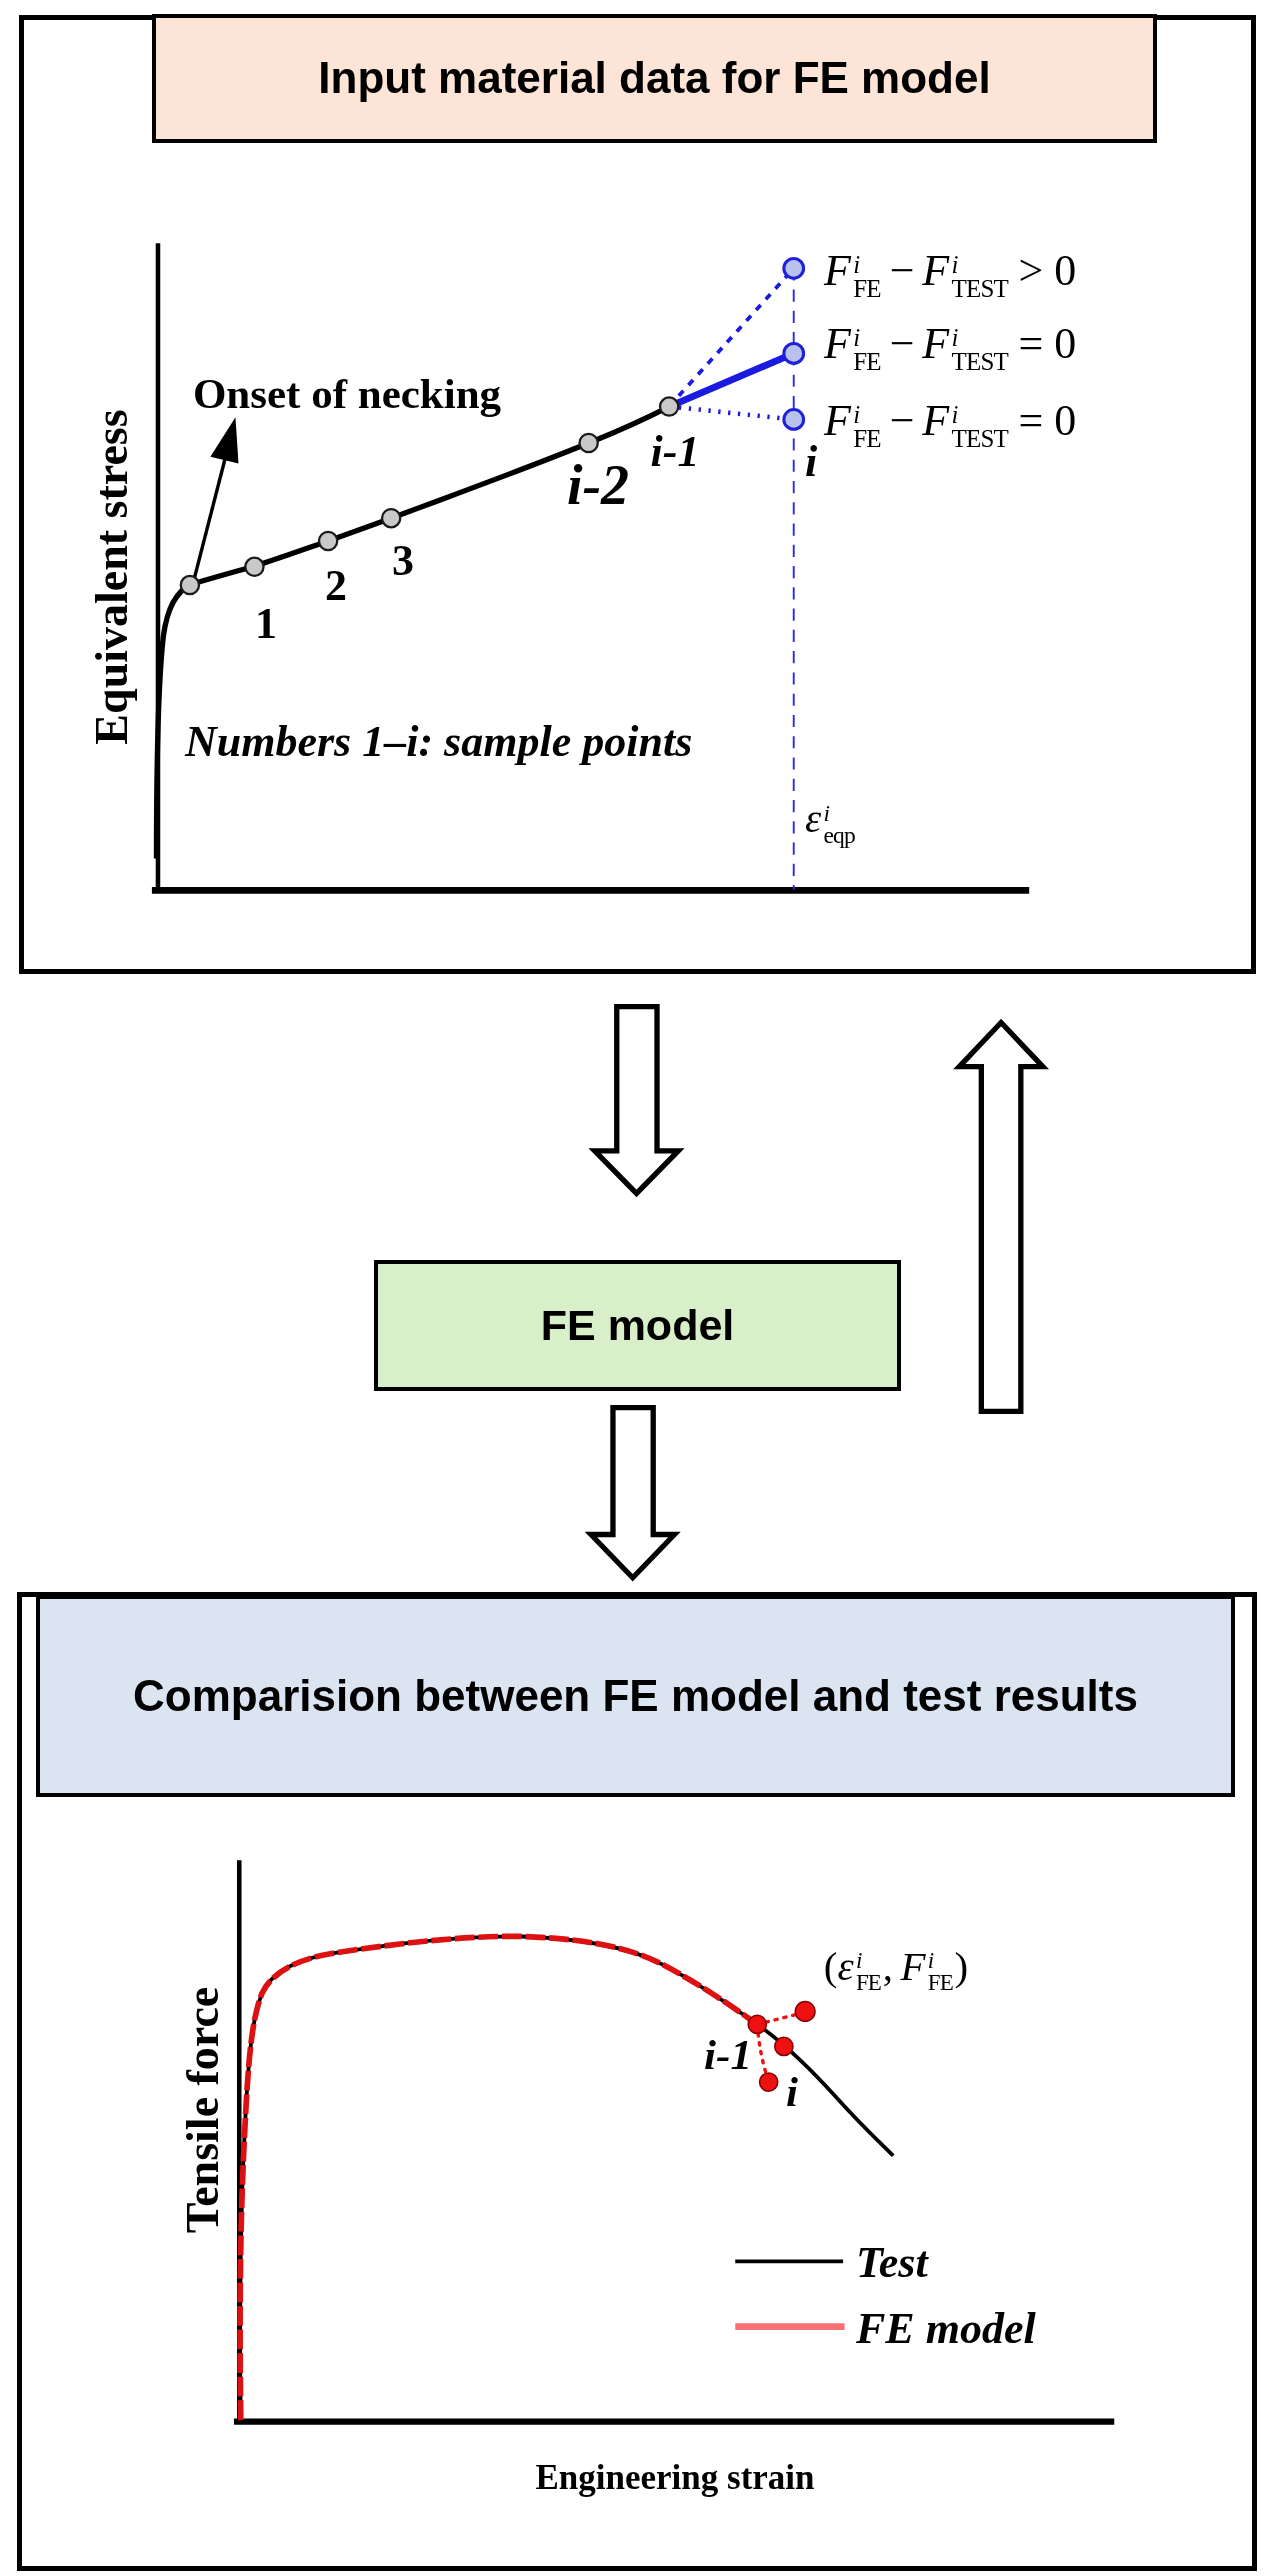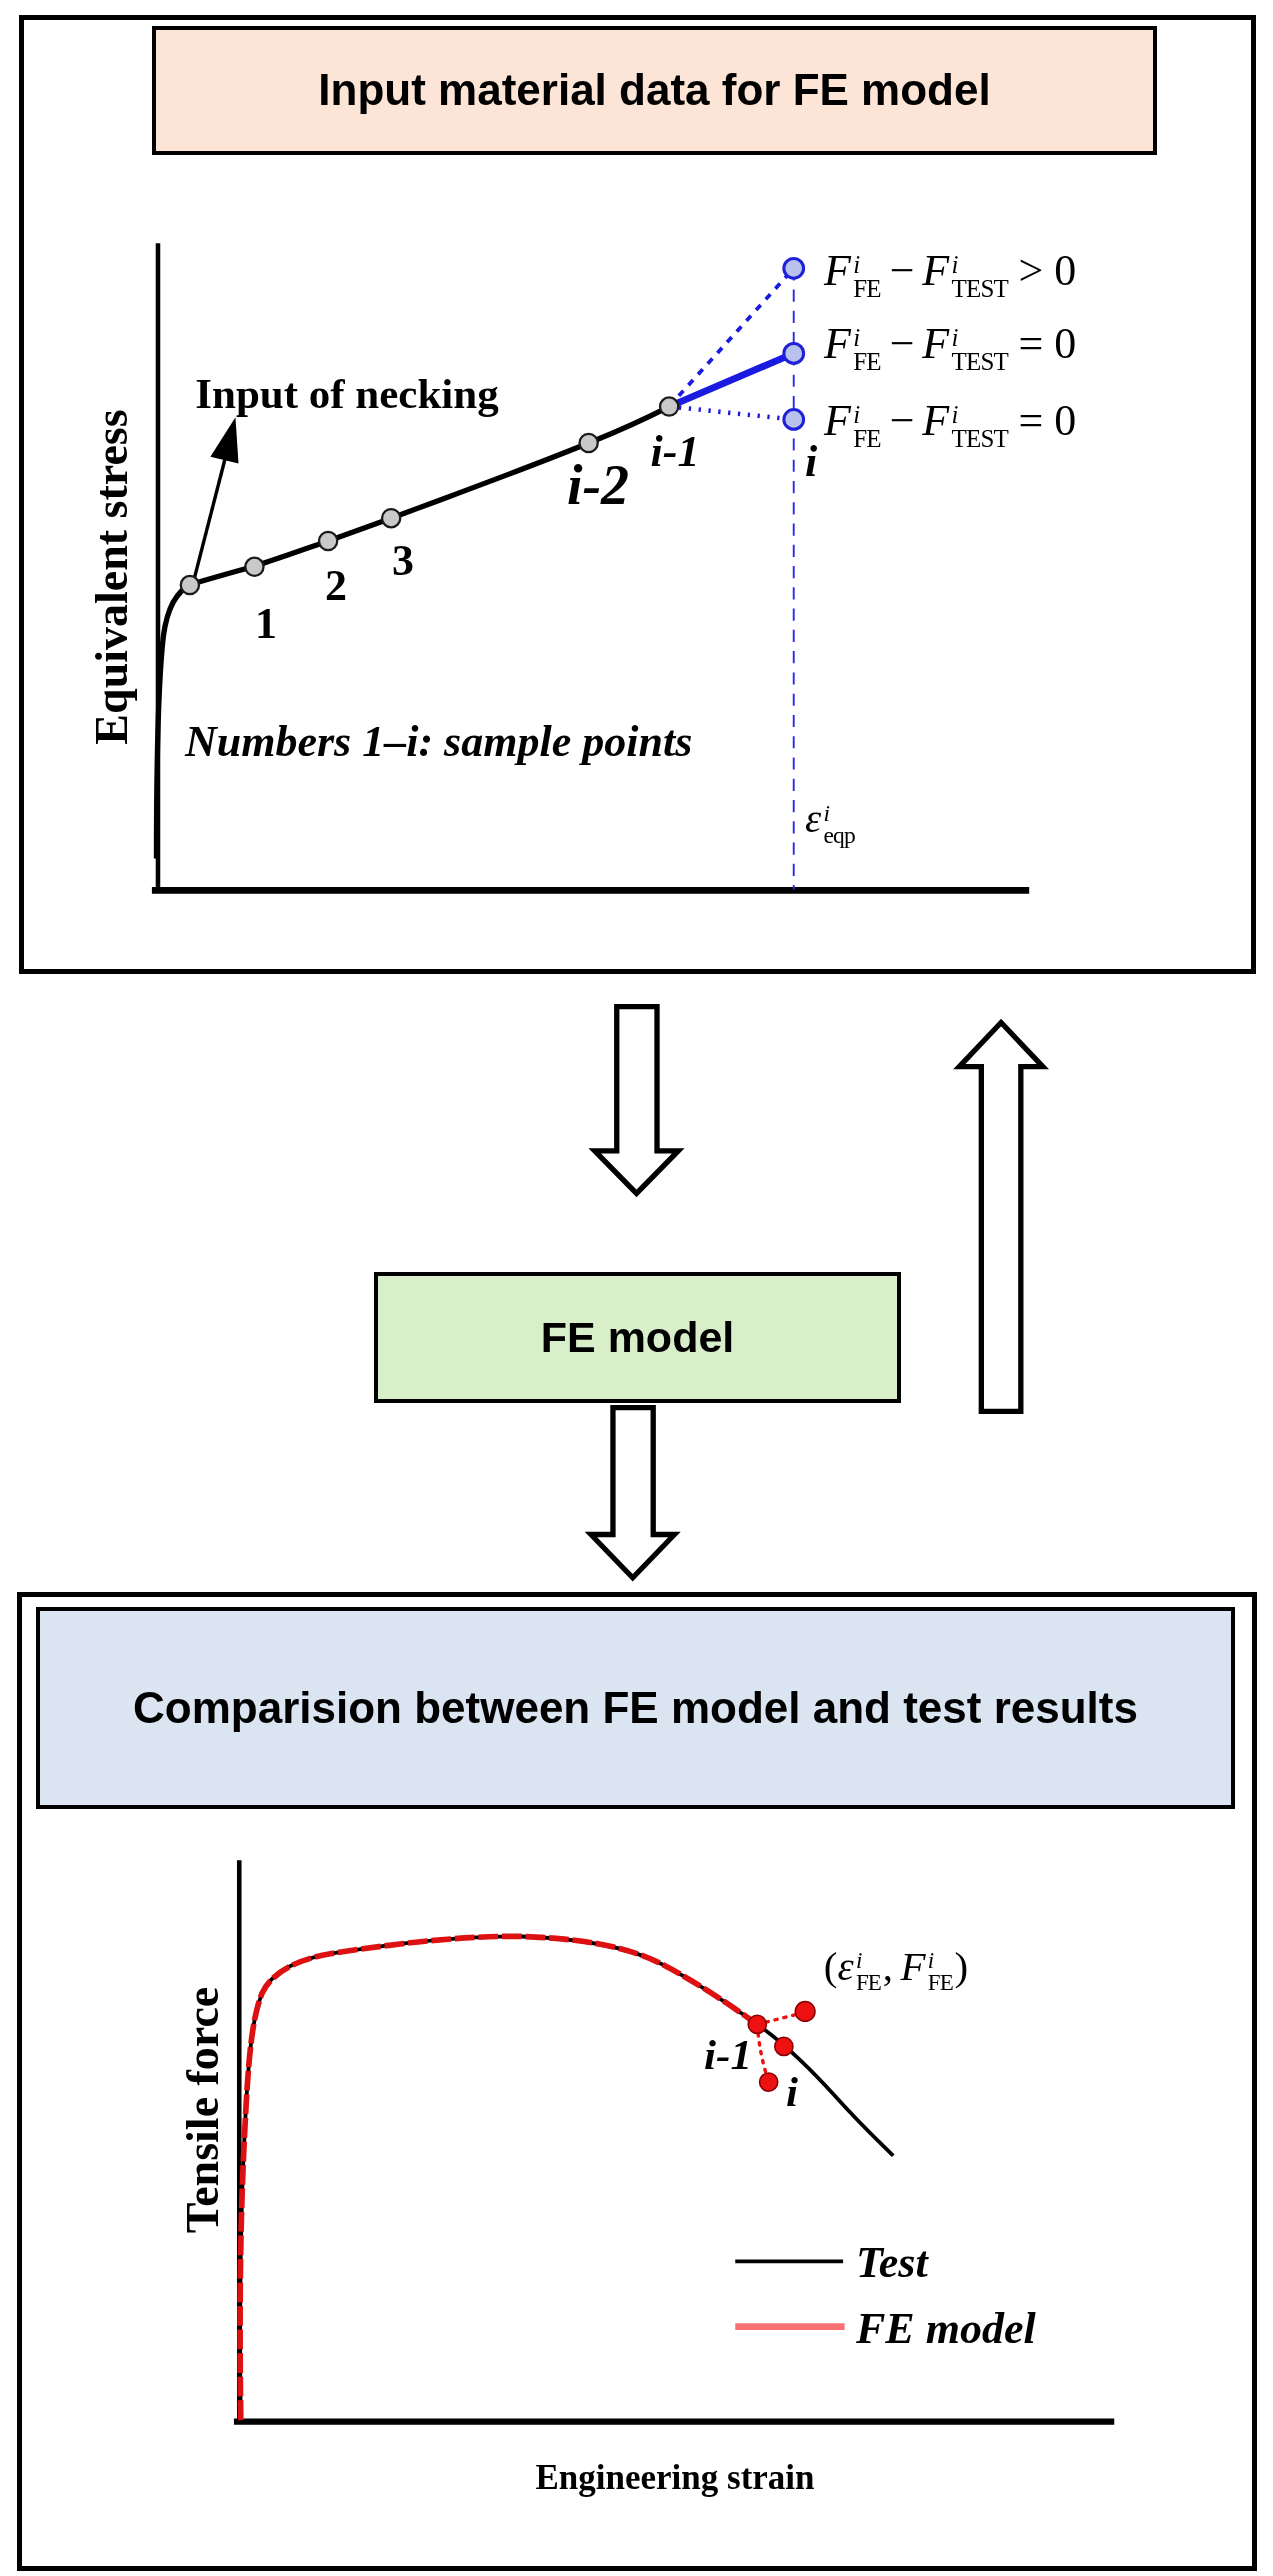--- a/index.html
+++ b/index.html
@@ -1,21 +1,21 @@
 <!DOCTYPE html>
 <html style="font-size:12px"><head>
 <meta charset="utf-8">
 <style>
   html,body{margin:0;padding:0;background:#ffffff;}
   .canvas{position:relative;width:1273px;height:2576px;background:#fff;overflow:hidden;
           font-family:"Liberation Serif","DejaVu Serif",serif;color:#000;}
   .box{position:absolute;box-sizing:border-box;border:5.3px solid #000;background:#fff;}
   .titlebox{position:absolute;box-sizing:border-box;border:4.6px solid #000;
             display:flex;align-items:center;justify-content:center;
-            font-family:"Liberation Sans","DejaVu Sans",sans-serif;font-weight:700;margin-top:12px;}
+            font-family:"Liberation Sans","DejaVu Sans",sans-serif;font-weight:700;}
   .svglayer{position:absolute;left:0;top:0;z-index:5;}
   .txt{position:absolute;z-index:8;white-space:nowrap;}
   .cc{transform:translate(-50%,-50%);}
   .cl{transform:translate(0,-50%);font-style:italic;}
   .vlabel{transform:translate(-50%,-50%) rotate(-90deg);}
   .serifb{font-weight:700;}
   .it{font-style:italic;}
   .frm{display:flex;align-items:center;font-size:44px;font-style:italic;}
   .frm .minus,.frm .rel{font-style:normal;}
   .frm .minus{margin:0 7.6px;}
@@ -108,21 +108,21 @@
       <circle cx="1032" cy="2694" r="12" fill="#ee1111" stroke="#880000" stroke-width="2"></circle>
       <circle cx="1012" cy="2741" r="12" fill="#ee1111" stroke="#880000" stroke-width="2"></circle>
     </g>
     <g>
       <line x1="968" y1="2977" x2="1110" y2="2977" stroke="#000" stroke-width="5"></line>
       <line x1="968" y1="3063" x2="1112" y2="3063" stroke="#fa7173" stroke-width="9"></line>
     </g>
   </svg>
 
   <div class="txt vlabel serifb" style="left:111px;top:577px;font-size:46px;">Equivalent stress</div>
-  <div class="txt cc" style="left:347px;top:393px;font-size:43px;font-weight:600;">Input of necking</div>
+  <div class="txt cc" style="left:347px;top:393px;font-size:43px;font-weight:600;">Onset of necking</div>
   <div class="txt cc serifb" style="left:266px;top:623px;font-size:44px;">1</div>
   <div class="txt cc serifb" style="left:336px;top:585px;font-size:44px;">2</div>
   <div class="txt cc serifb" style="left:403px;top:560px;font-size:44px;">3</div>
   <div class="txt cc it serifb" style="left:598px;top:485px;font-size:56px;">i-2</div>
   <div class="txt cc it serifb" style="left:675px;top:451px;font-size:44px;">i-1</div>
   <div class="txt cc it serifb" style="left:811px;top:461px;font-size:44px;">i</div>
   <div class="txt cl" style="left:185px;top:741px;font-size:44px;font-weight:600;">Numbers 1–i: sample points</div>
 
   <div class="txt cl eps-row" style="left:805px;top:818px;">
     <span>ε</span>

